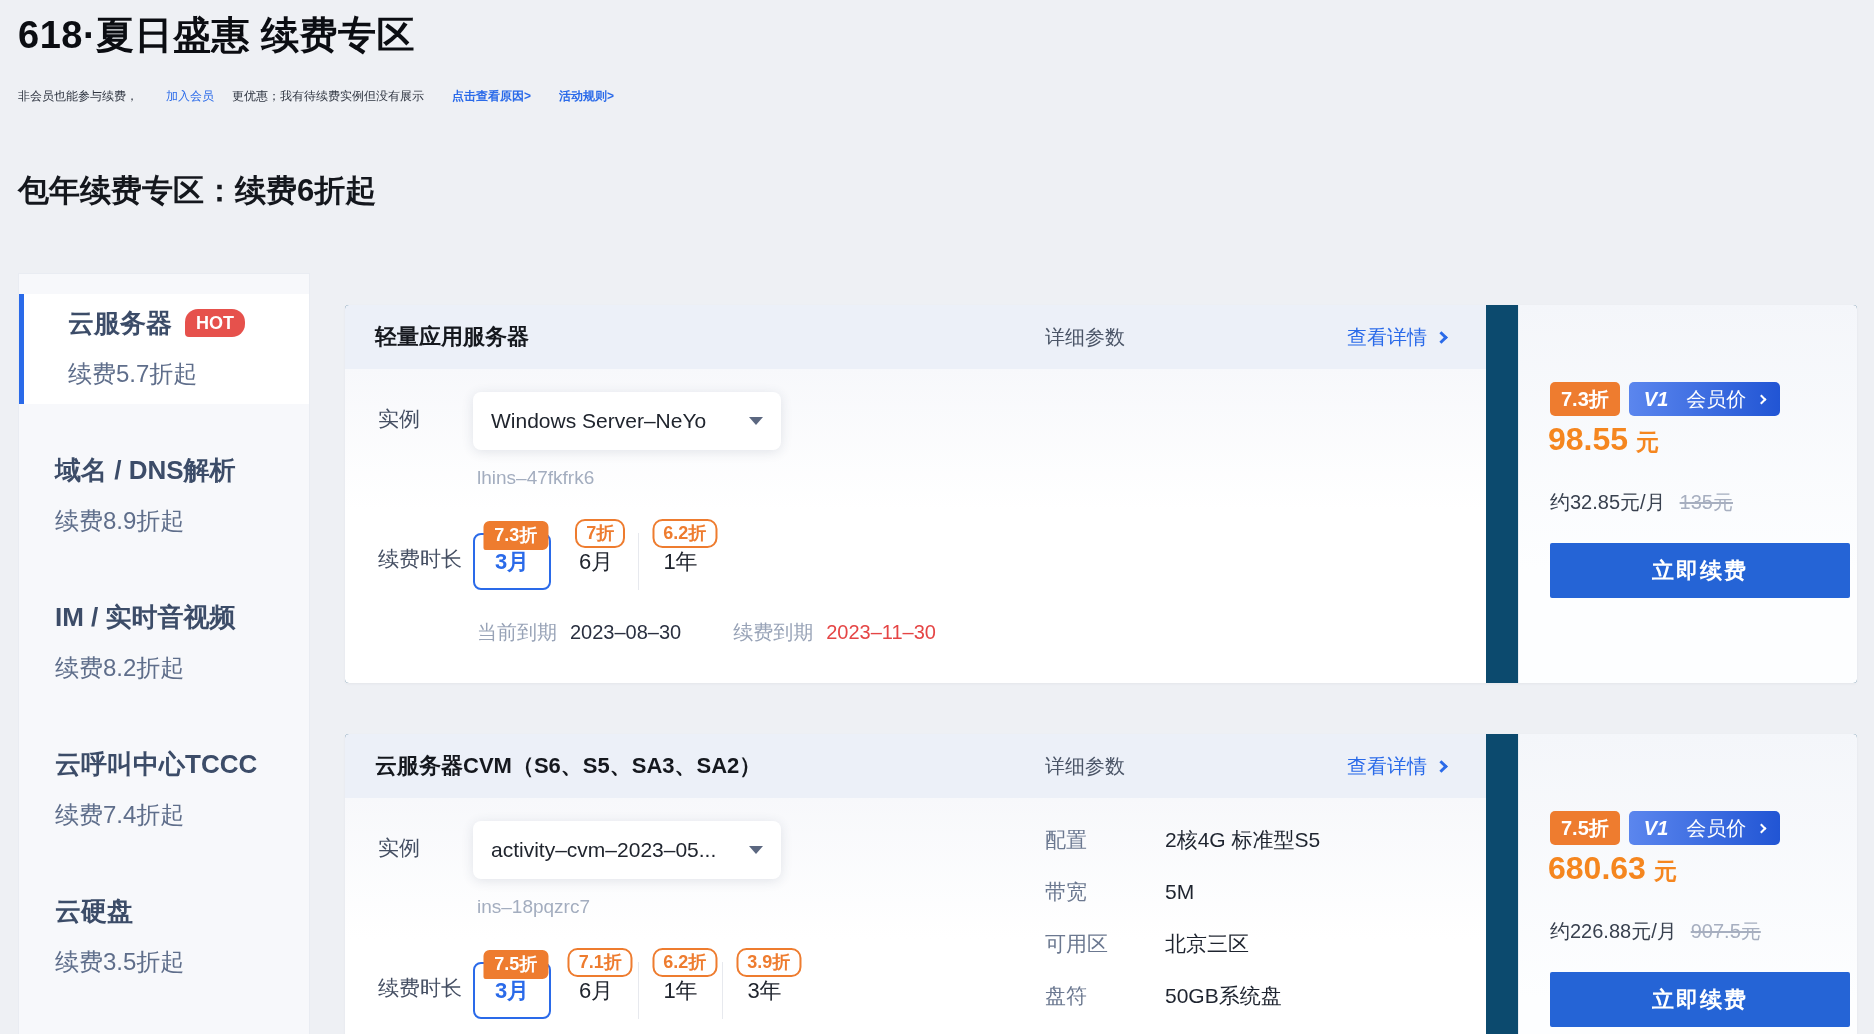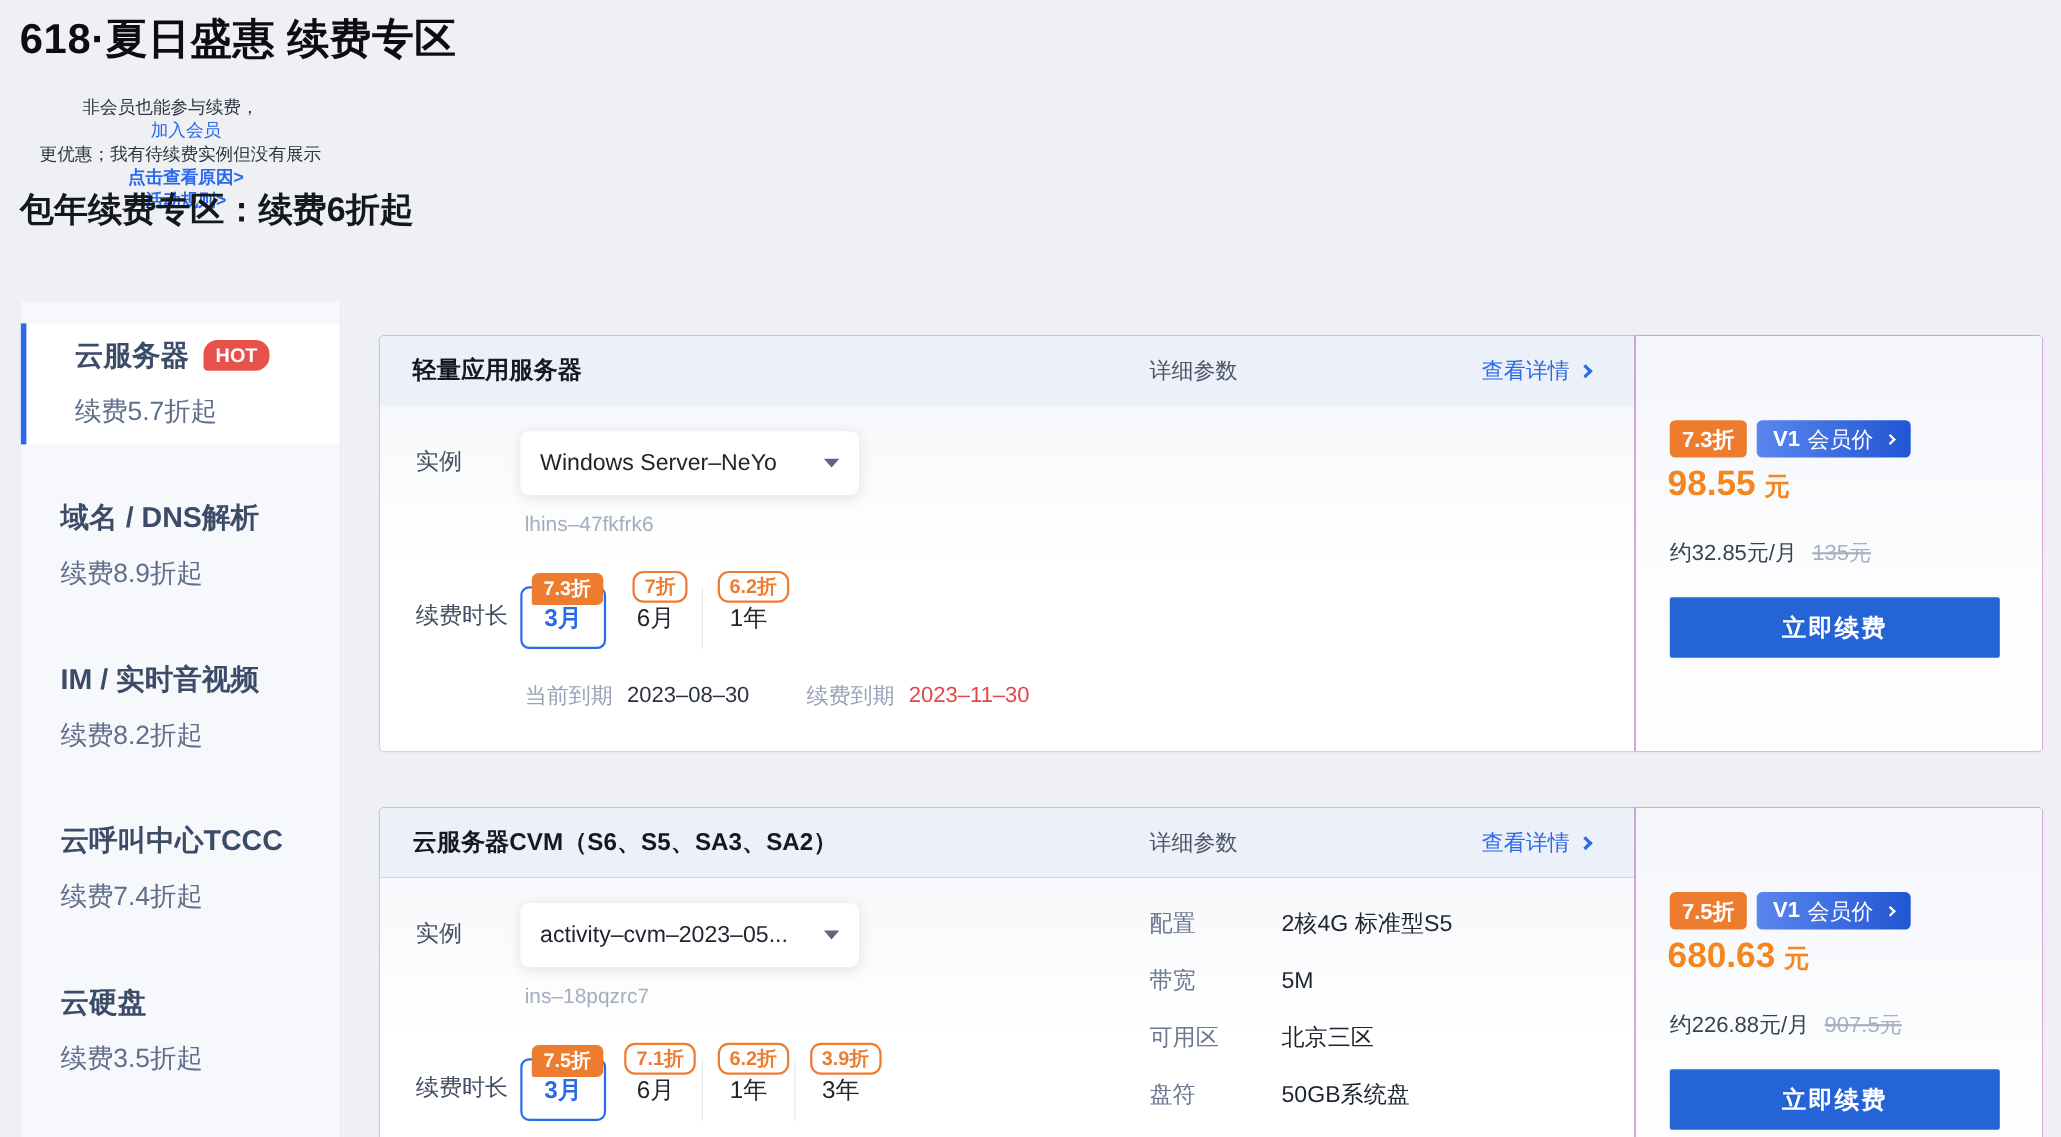--- a/index.html
+++ b/index.html
@@ -10,42 +10,42 @@
     --red-hot:#e6514c;
     --red-date:#e54545;
   }
   *{margin:0;padding:0;box-sizing:border-box;}
   html,body{background:#eef0f4;}
   body{font-family:"Liberation Sans","DejaVu Sans",sans-serif;}
   .page{position:relative;width:1874px;height:1034px;background:#eef0f4;overflow:hidden;}
 
   
   .h1{position:absolute;left:18px;top:10px;font-size:38px;font-weight:700;color:#0b0d12;letter-spacing:.5px;}
-  .subline{position:absolute;left:18px;top:88px;display:flex;align-items:center;font-size:16px;color:#2e3440;white-space:nowrap;flex-direction:column;}
+  .subline{position:absolute;left:18px;top:88px;display:flex;align-items:center;font-size:12px;color:#2e3440;white-space:nowrap;}
   .subline .gap-lg{margin-left:28px;}
   .subline .gap-md{margin-left:18px;}
   .subline a{color:var(--accent);text-decoration:none;cursor:pointer;text-align:center;}
   .subline a.bold{font-weight:700;}
   .h2{position:absolute;left:18px;top:170px;font-size:31px;font-weight:700;color:#14171d;}
 
   
   .content{position:absolute;left:18px;top:273px;right:0;bottom:0;display:flex;}
 
   
   .sidebar{width:292px;flex:none;background:#f7f8fb;border:1px solid #e9ecf2;border-bottom:none;padding-top:20px;}
   .side-item{height:110px;margin-bottom:37px;padding:12px 0 0 36px;cursor:pointer;}
   .side-item.active{background:#fff;border-left:5px solid var(--accent);padding-left:44px;}
   .side-title-row{display:flex;align-items:center;gap:13px;}
   .side-title{font-size:26px;font-weight:700;color:#3c4c68;line-height:34px;}
   .hot-badge{background:var(--red-hot);color:#fff;font-size:18px;font-weight:700;padding:3px 11px;border-radius:13px 13px 13px 4px;line-height:22px;}
   .side-sub{margin-top:18px;font-size:24px;color:#5f6e8b;}
 
   
   .cards{flex:1;padding:32px 0 0 35px;}
-  .card{width:1512px;height:378px;background:#a21caf;border-radius:4px;display:flex;box-shadow:0 1px 3px rgba(30,40,60,.05);}
+  .card{width:1512px;height:378px;background:#0c4a6e;border-radius:4px;display:flex;box-shadow:0 1px 3px rgba(30,40,60,.05);gap:32px;}
   .card + .card{margin-top:51px;}
   .card-main{width:1141px;flex:none;display:flex;flex-direction:column;}
   .card-header{height:64px;flex:none;background:#ecf0f8;border-radius:4px 0 0 0;position:relative;display:flex;align-items:center;padding-left:30px;}
   .card-title{font-size:22px;font-weight:700;color:#15181e;}
   .params-label{position:absolute;left:700px;font-size:20px;color:#4b5567;}
   .detail-link{position:absolute;right:40px;display:flex;align-items:center;gap:10px;color:var(--accent);font-size:20px;cursor:pointer;text-decoration:none;}
   .chev{width:9px;height:9px;border-right:3px solid currentColor;border-top:3px solid currentColor;transform:rotate(45deg);display:inline-block;flex:none;}
   .chev.small{width:7px;height:7px;border-width:2.5px;}
 
   .card-body{flex:1;position:relative;background:linear-gradient(180deg,#f7f8fb,#ffffff 45%);border-radius:0 0 0 4px;}
@@ -72,21 +72,21 @@
   .specs{position:absolute;left:700px;top:29px;}
   .spec-row{display:flex;height:52px;align-items:flex-start;}
   .spec-label{width:120px;font-size:21px;color:#6b7890;line-height:26px;}
   .spec-value{font-size:21px;color:#1e242f;line-height:26px;}
 
   
   .card-price{flex:1;border-left:1px solid #e9ecf2;position:relative;background:linear-gradient(180deg,#f4f6fa,#fdfeff 70%);border-radius:0 4px 4px 0;}
   .badges{position:absolute;left:31px;top:77px;display:flex;gap:9px;align-items:stretch;height:34px;}
   .disc-badge{background:var(--orange);color:#fff;font-size:20px;font-weight:700;border-radius:5px;padding:0 11px;display:flex;align-items:center;}
   .member-badge{background:linear-gradient(90deg,#5b86ee,#2155d4);color:#fff;font-size:20px;border-radius:5px;padding:0 15px;display:flex;align-items:center;cursor:pointer;}
-  .member-v{font-weight:700;margin-right:7px;}
+  .member-v{font-style:italic;font-weight:700;margin-right:18px;}
   .member-badge .chev{margin-left:12px;}
   .price-line{position:absolute;left:29px;top:116px;display:flex;align-items:baseline;}
   .price-amount{font-size:32px;font-weight:700;color:var(--price-orange);}
   .price-cur{font-size:23px;color:var(--price-orange);margin-left:8px;font-weight:600;}
   .price-sub{position:absolute;left:31px;top:184px;font-size:20px;color:#39414f;display:flex;gap:14px;white-space:nowrap;}
   .price-orig{color:#a7afc0;text-decoration:line-through;}
   .renew-btn{position:absolute;left:31px;top:238px;width:300px;height:55px;background:var(--button);color:#fff;font-size:22px;font-weight:600;letter-spacing:2px;display:flex;align-items:center;justify-content:center;border-radius:2px;cursor:pointer;}
 </style>
 </head>
 <body>

